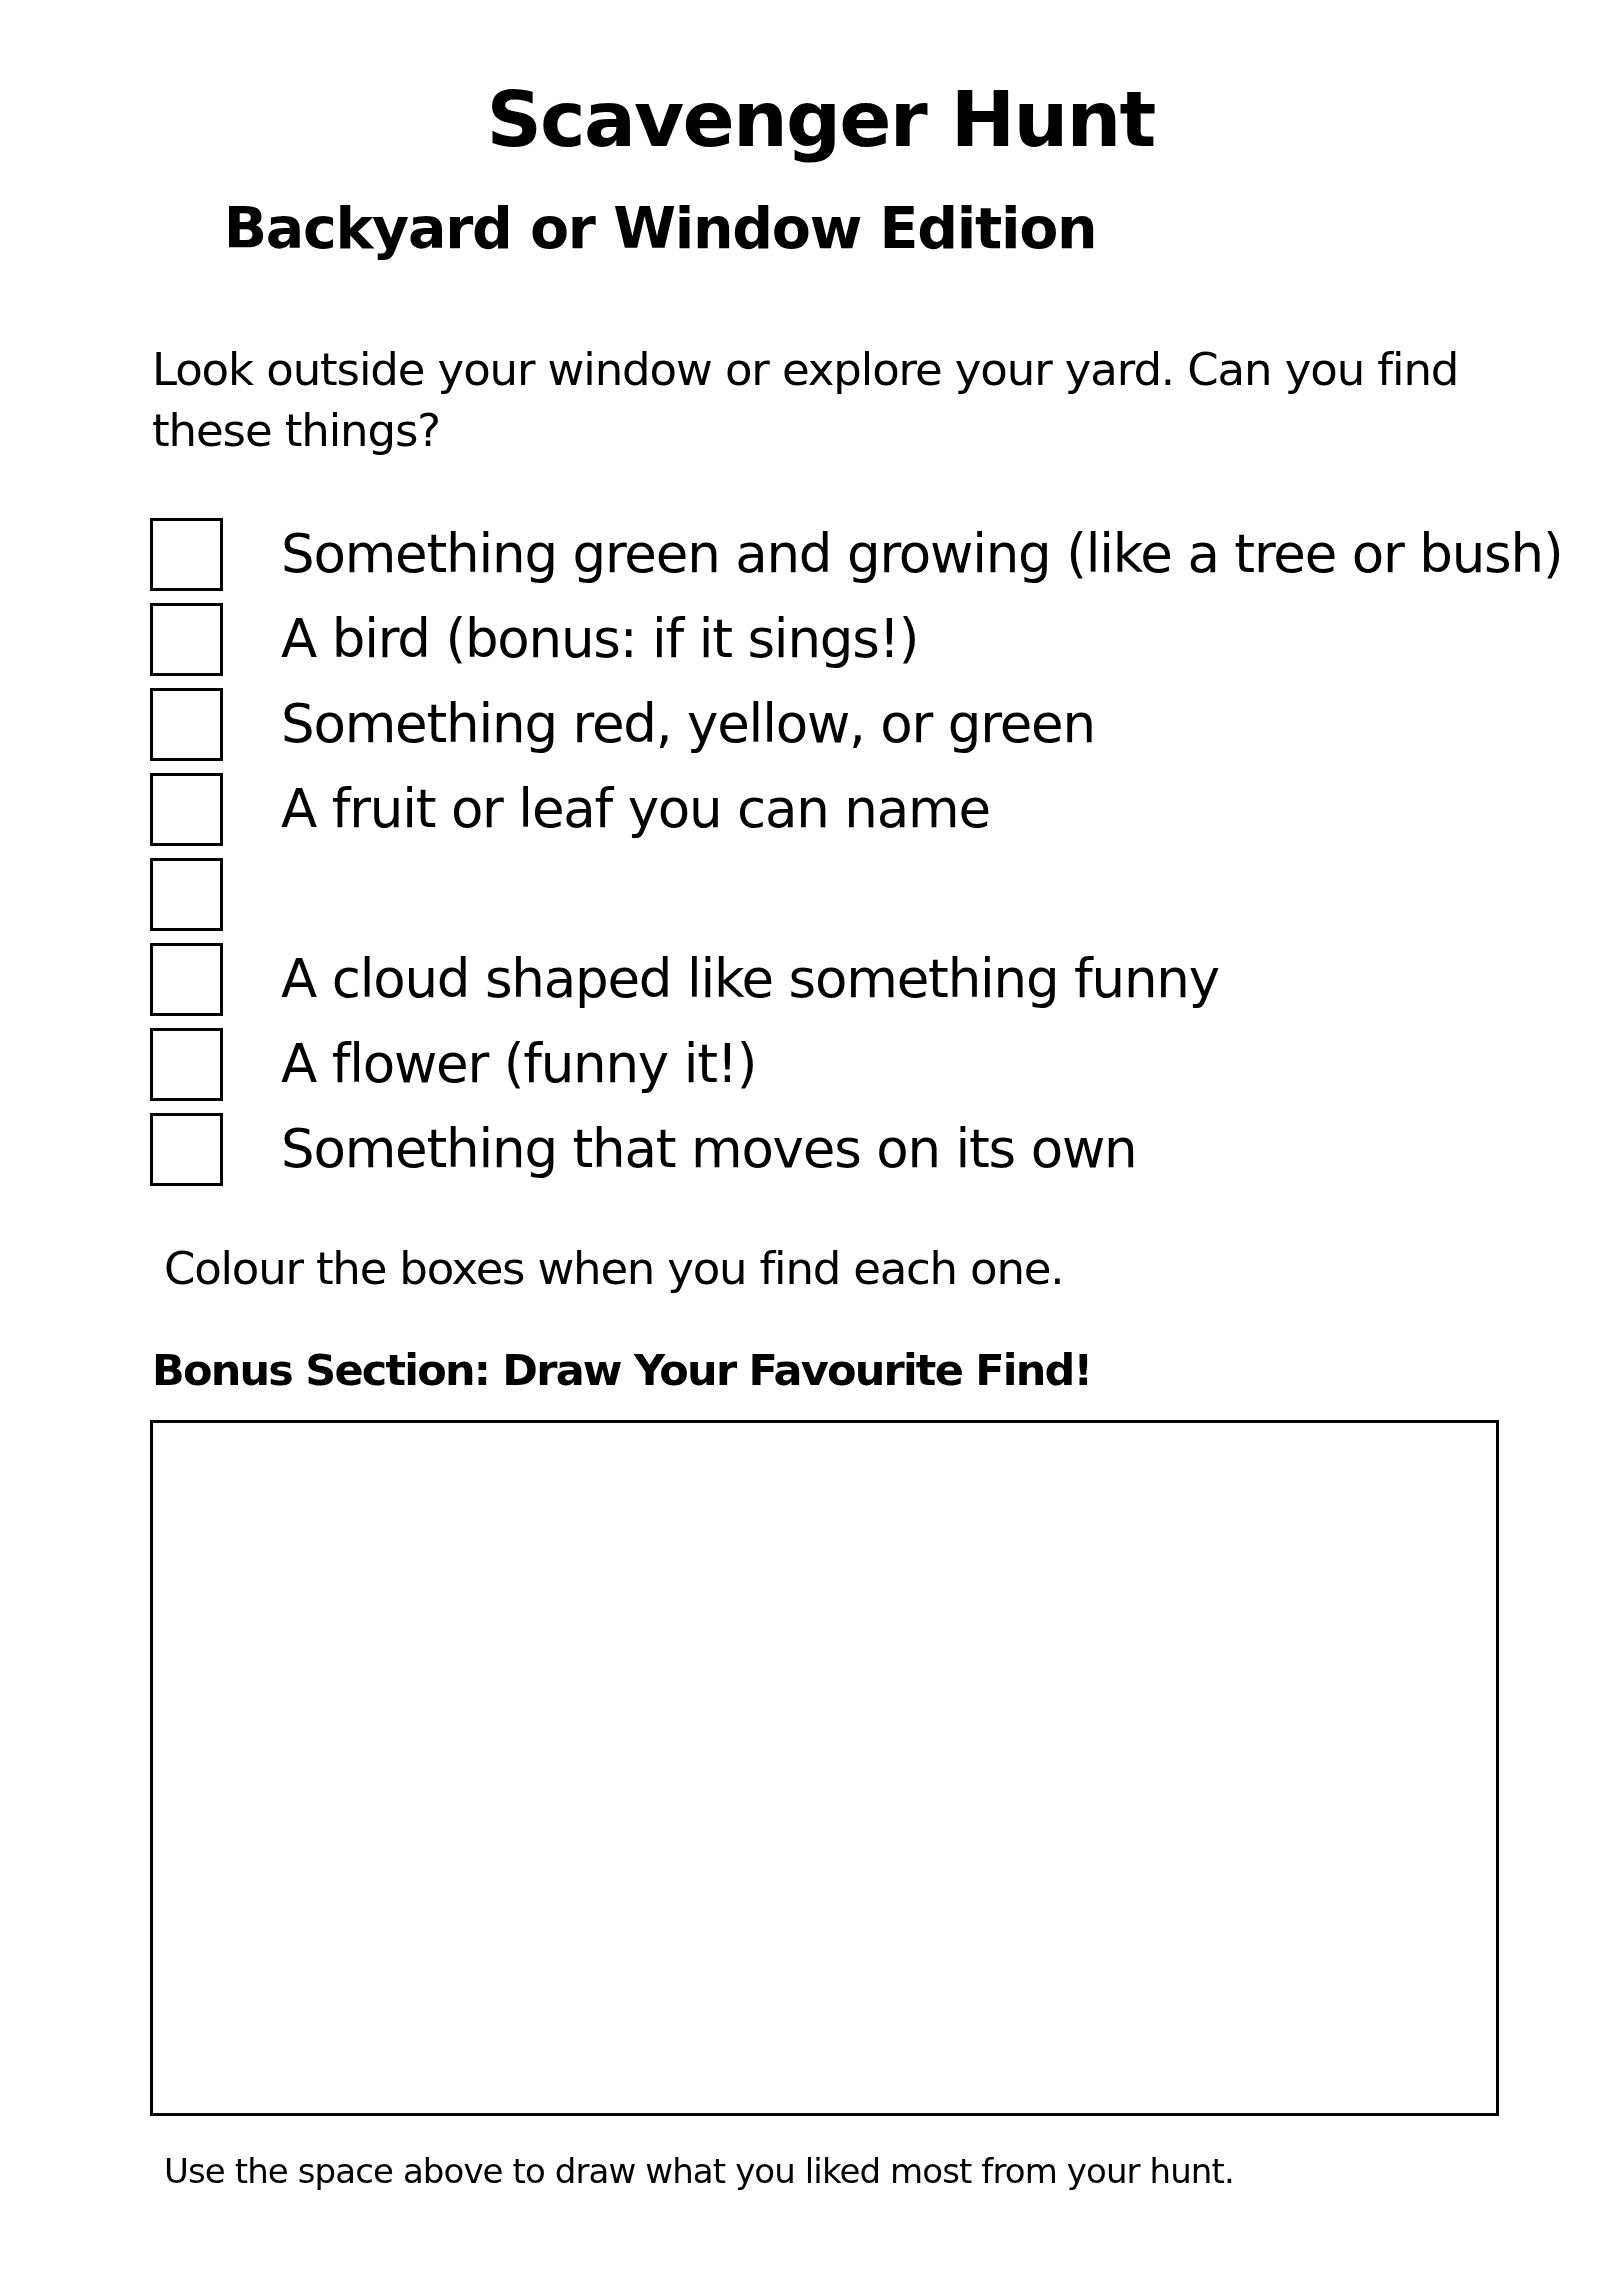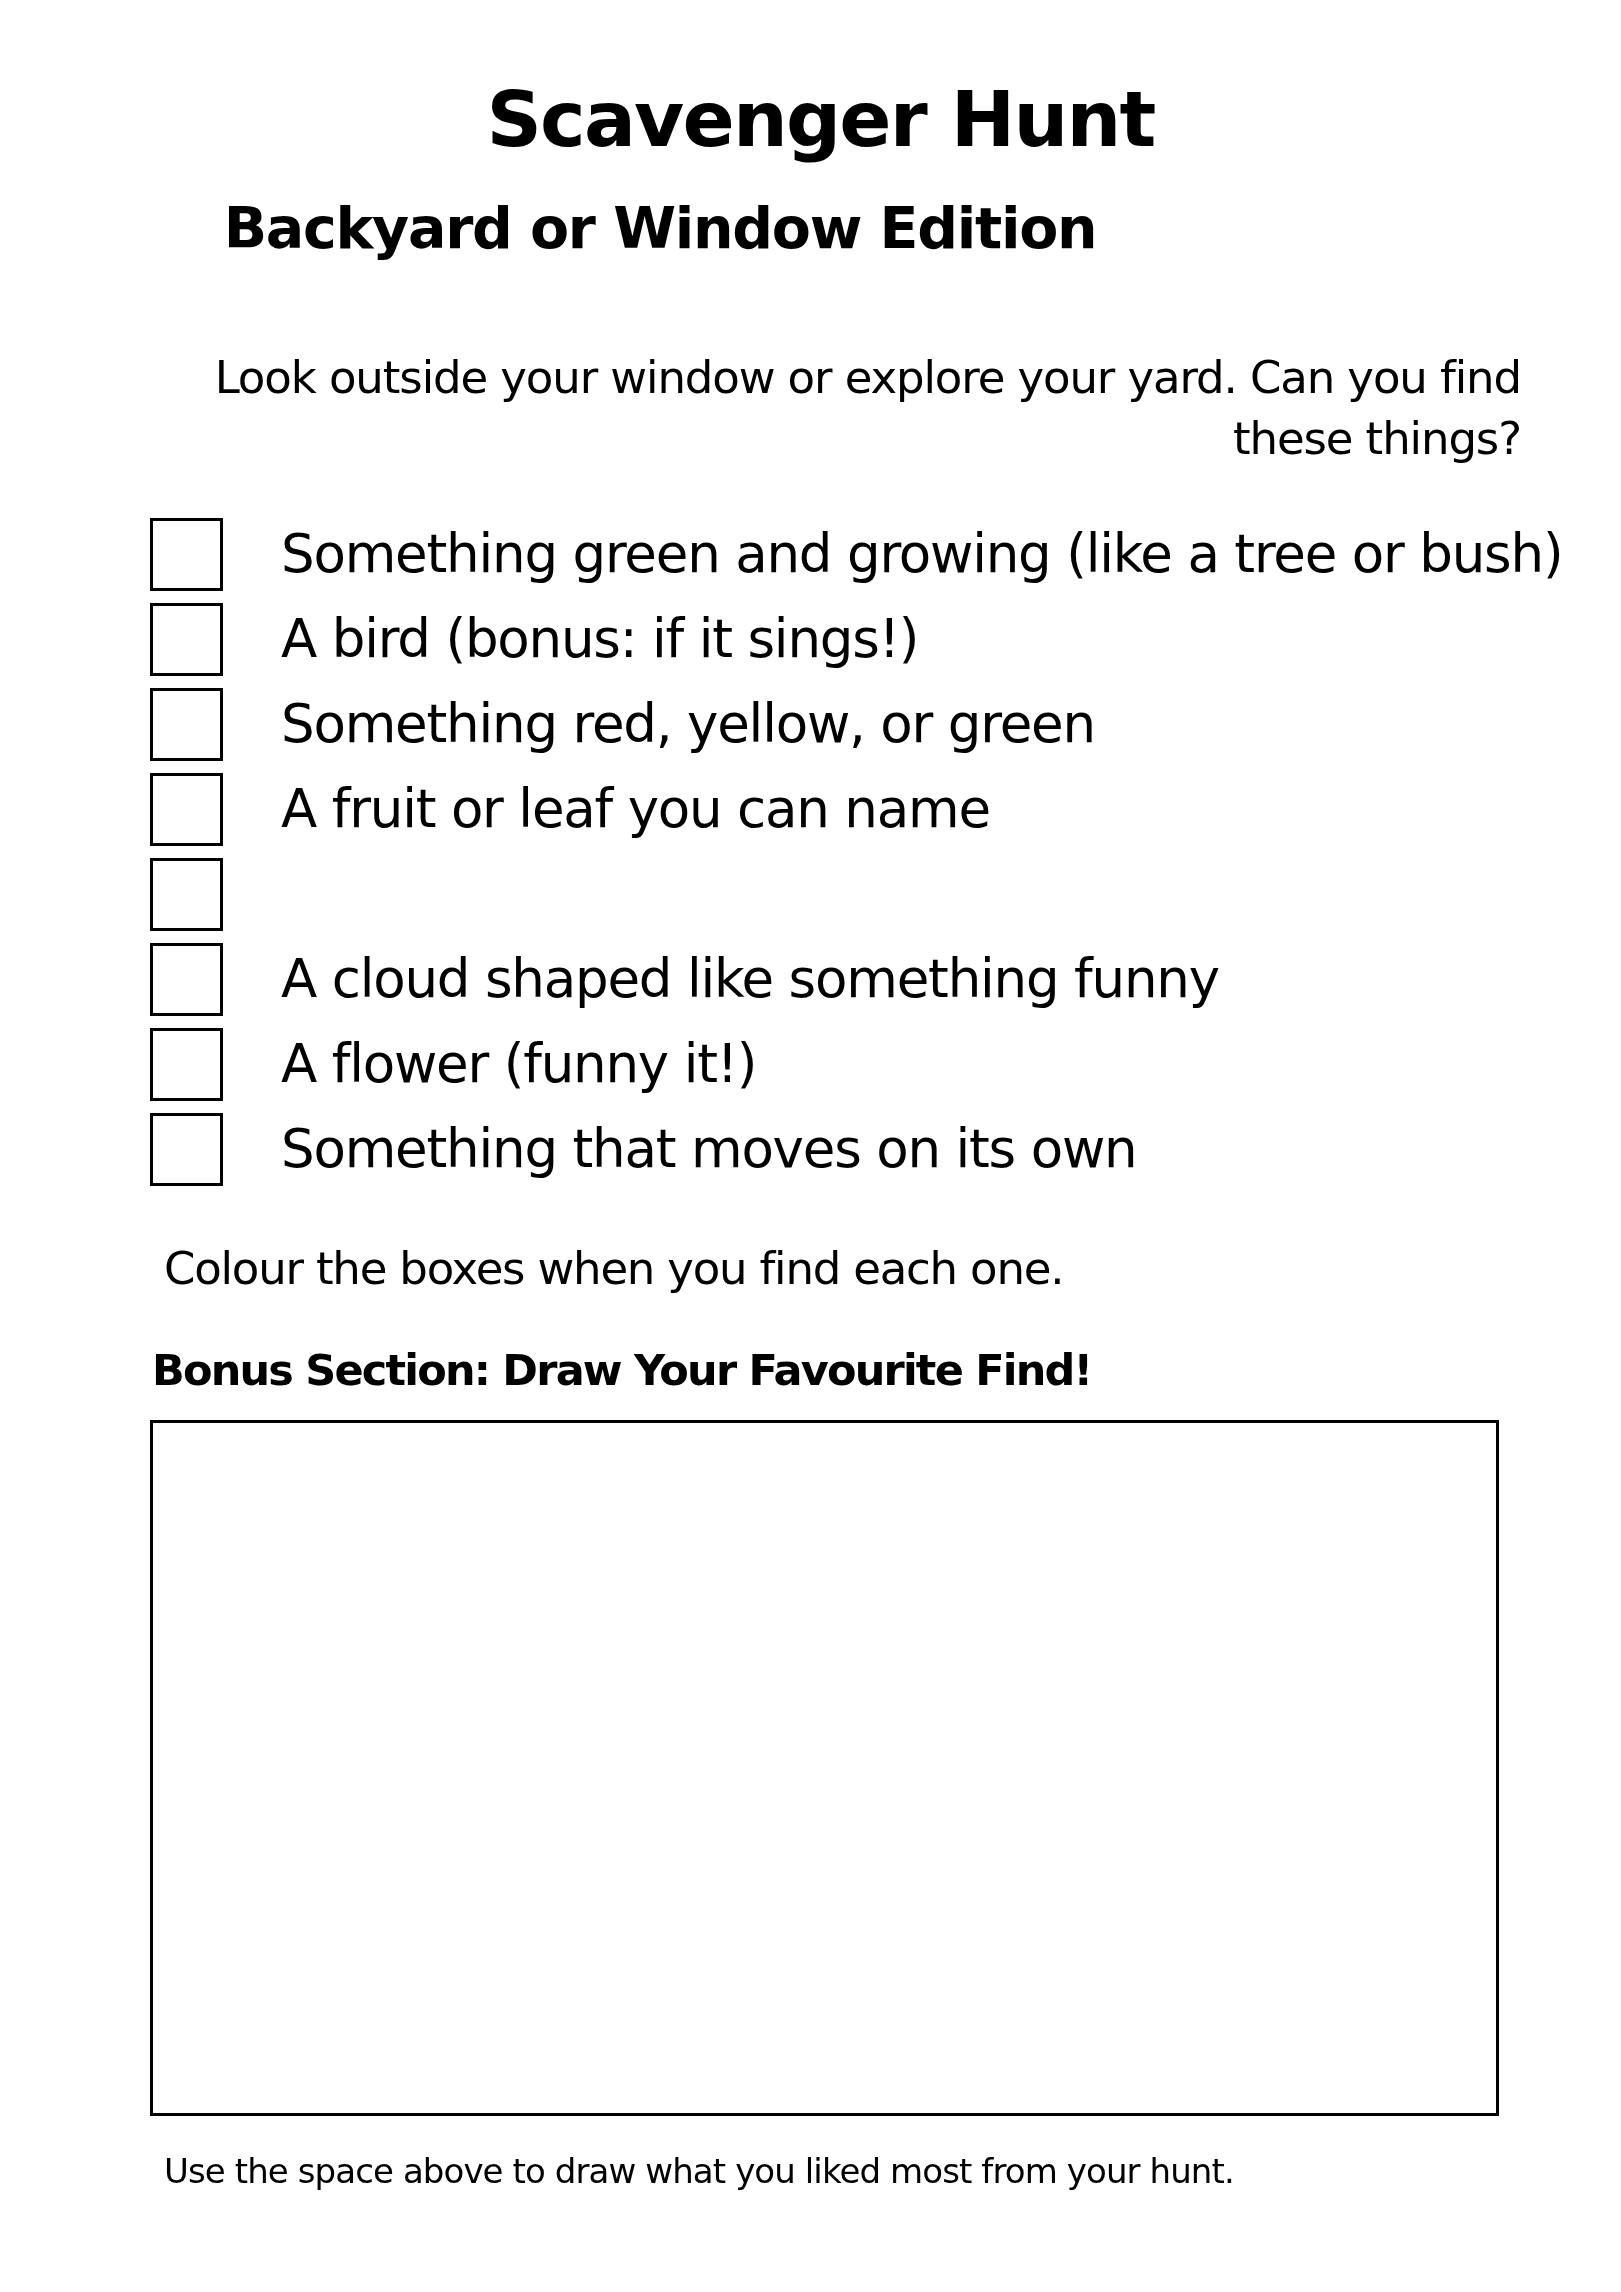--- a/index.html
+++ b/index.html
@@ -133,21 +133,21 @@
     }
   </style>
 </head>
 <body>
 
 <div class="page">
 
   <h1 class="title" style="margin:0;">Scavenger Hunt</h1>
   <h2 class="subtitle" style="margin:0;">Backyard or Window Edition</h2>
 
-  <p class="intro" style="margin:8px;text-align:right;">Look outside your window or explore your yard. Can you find these things?</p>
+  <p class="intro" style="margin:0;">Look outside your window or explore your yard. Can you find these things?</p>
 
   <ul class="checklist">
     <li class="check-item">
       <span class="checkbox"></span>
       <span class="check-label">Something green and growing (like a tree or bush)</span>
     </li>
     <li class="check-item">
       <span class="checkbox"></span>
       <span class="check-label">A bird (bonus: if it sings!)</span>
     </li>

